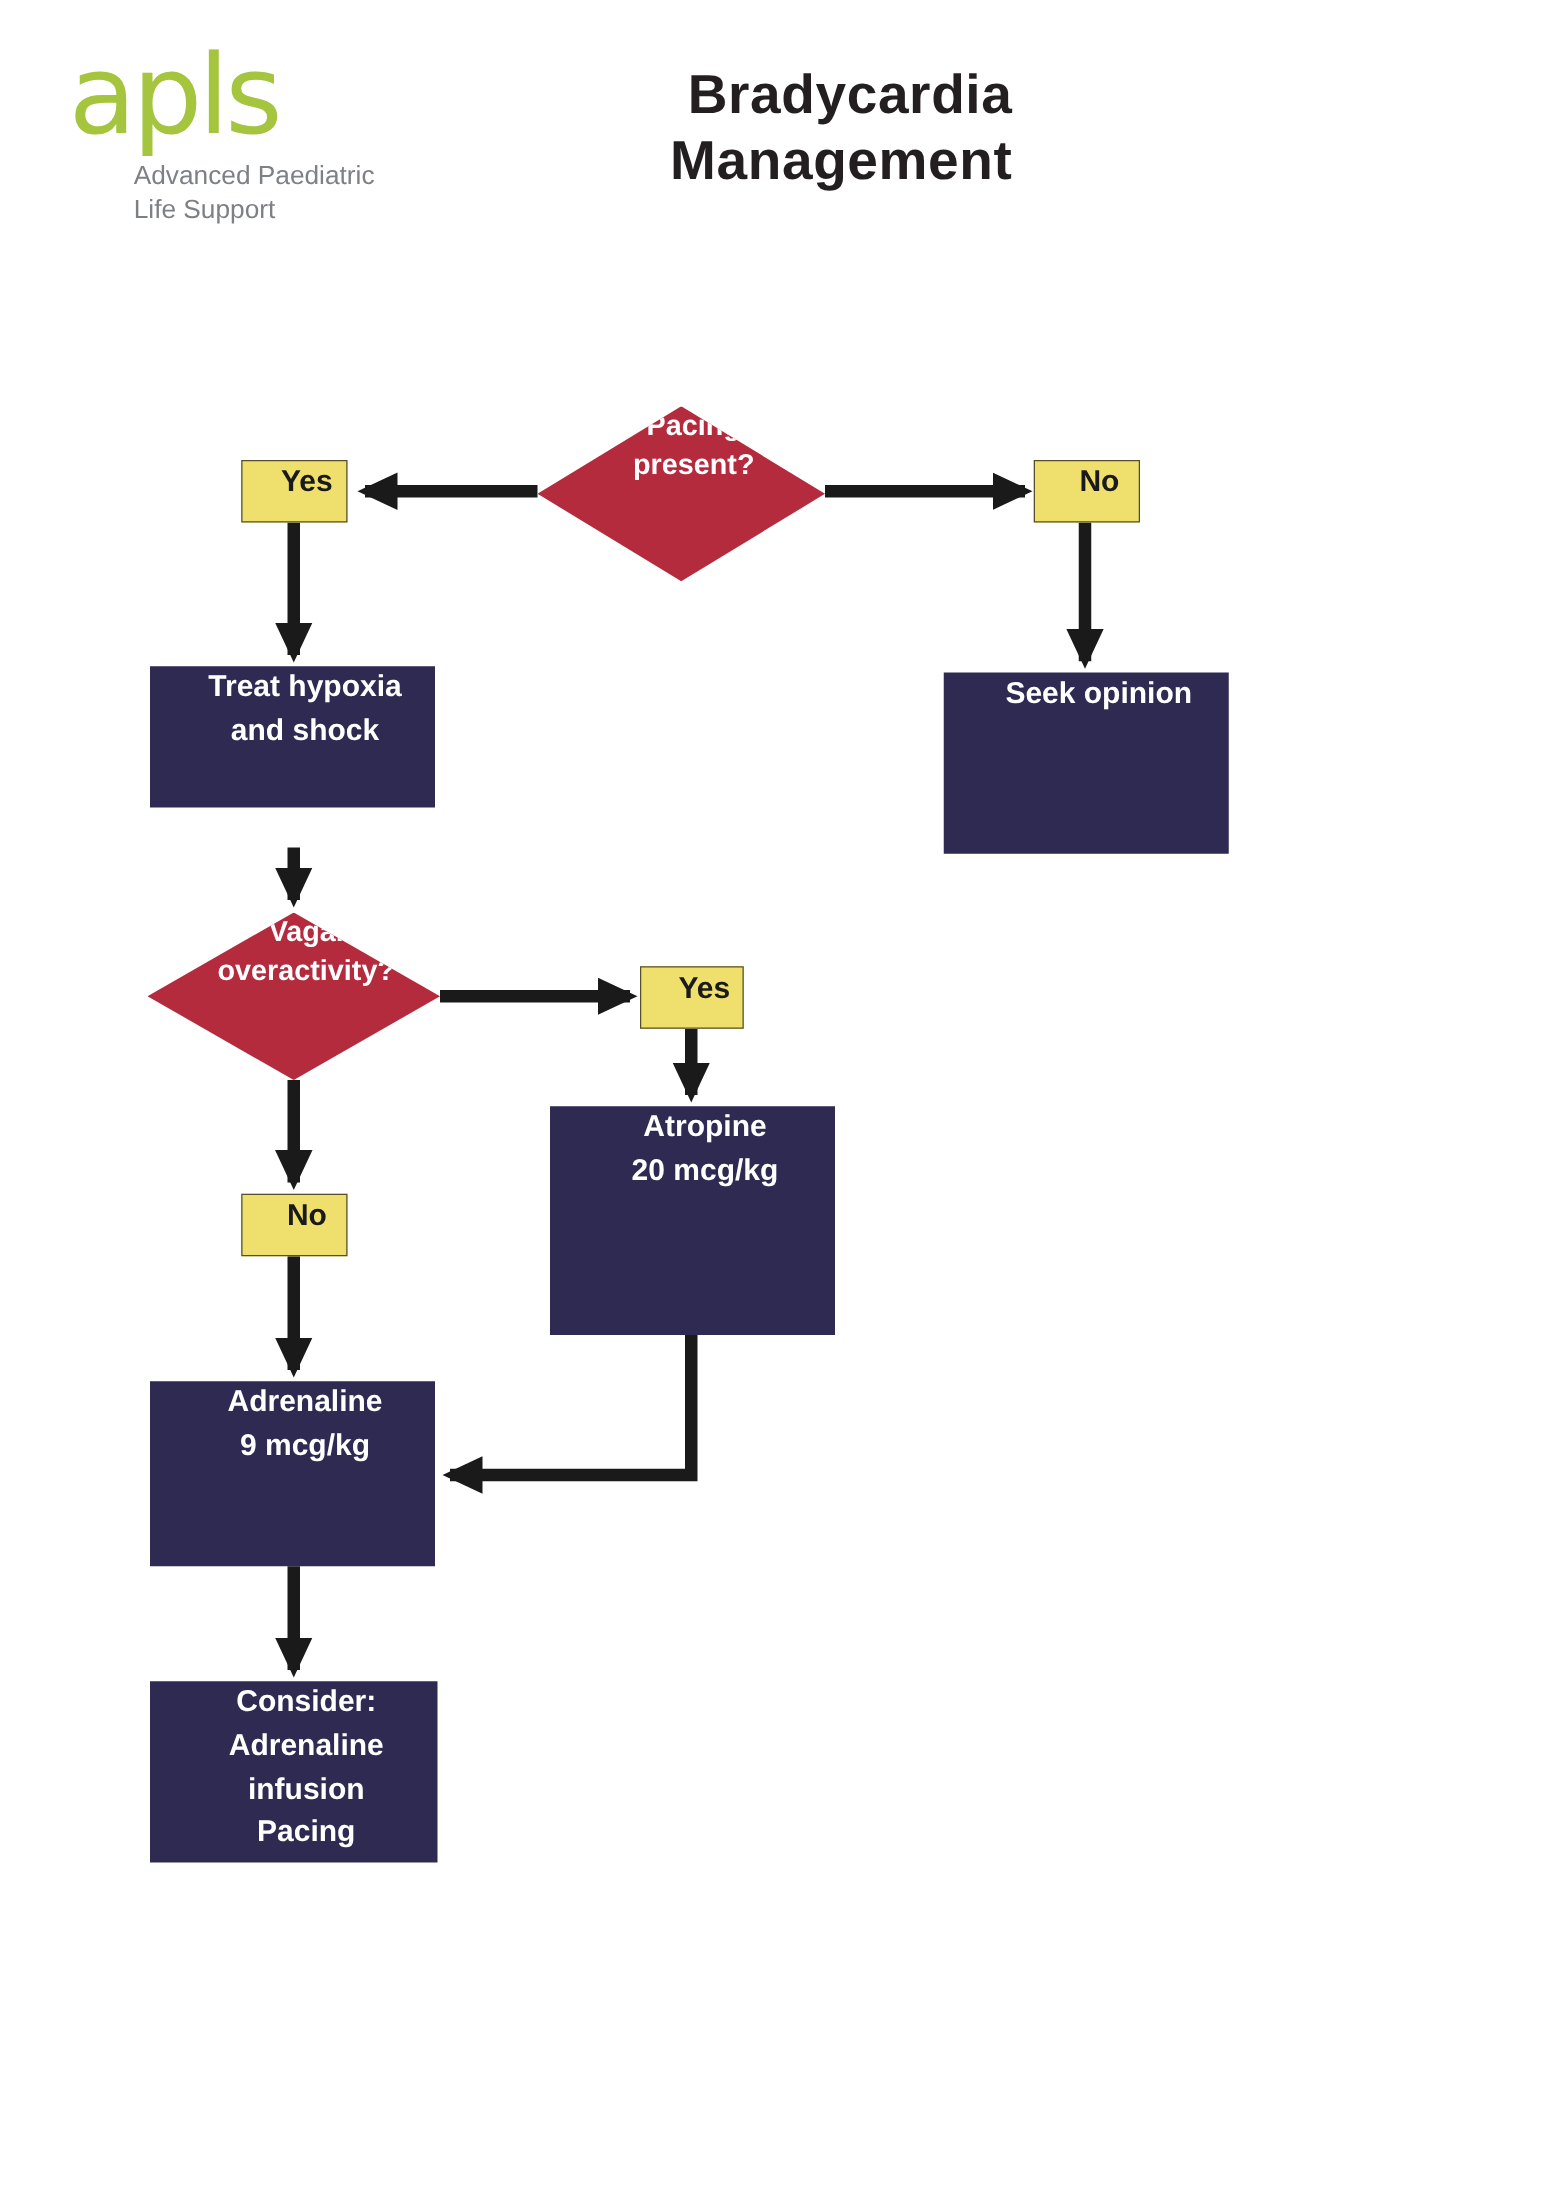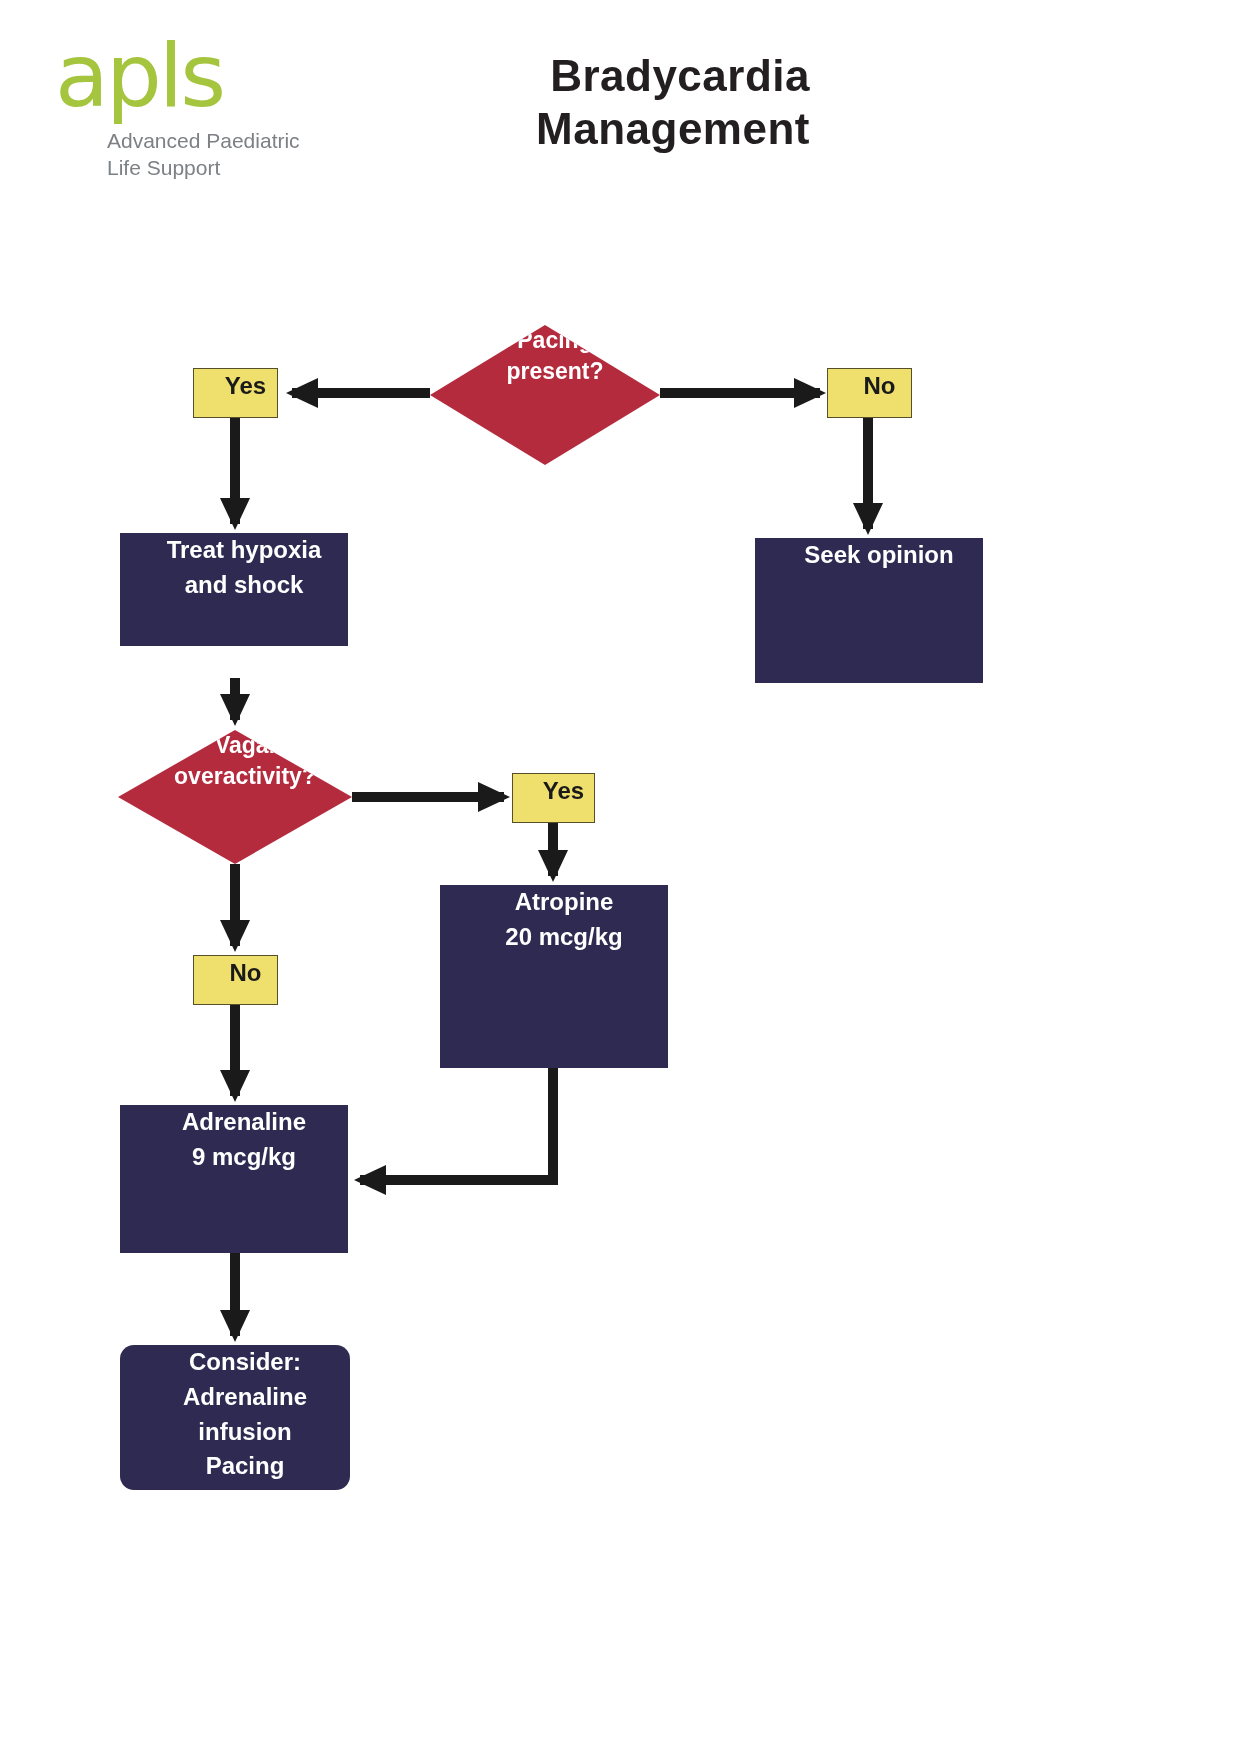--- a/index.html
+++ b/index.html
@@ -178,19 +178,19 @@
 
   <div class="node yellow-box" style="left:193px; top:955px; width:85px; height:50px;">
     <span class="node-label">No</span>
   </div>
 
   <div class="node dark-box" style="left:120px; top:1105px; width:228px; height:148px;">
     <span class="node-label">Adrenaline
 9 mcg/kg</span>
   </div>
 
-  <div class="node dark-box" style="left:120px; top:1345px; width:230px; height:145px;border-radius:14px;">
+  <div class="node dark-box" style="left:120px; top:1345px; width:230px; height:145px;">
     <span class="node-label">Consider:
 Adrenaline infusion
 Pacing</span>
   </div>
 
 </div>
 
 </body></html>

